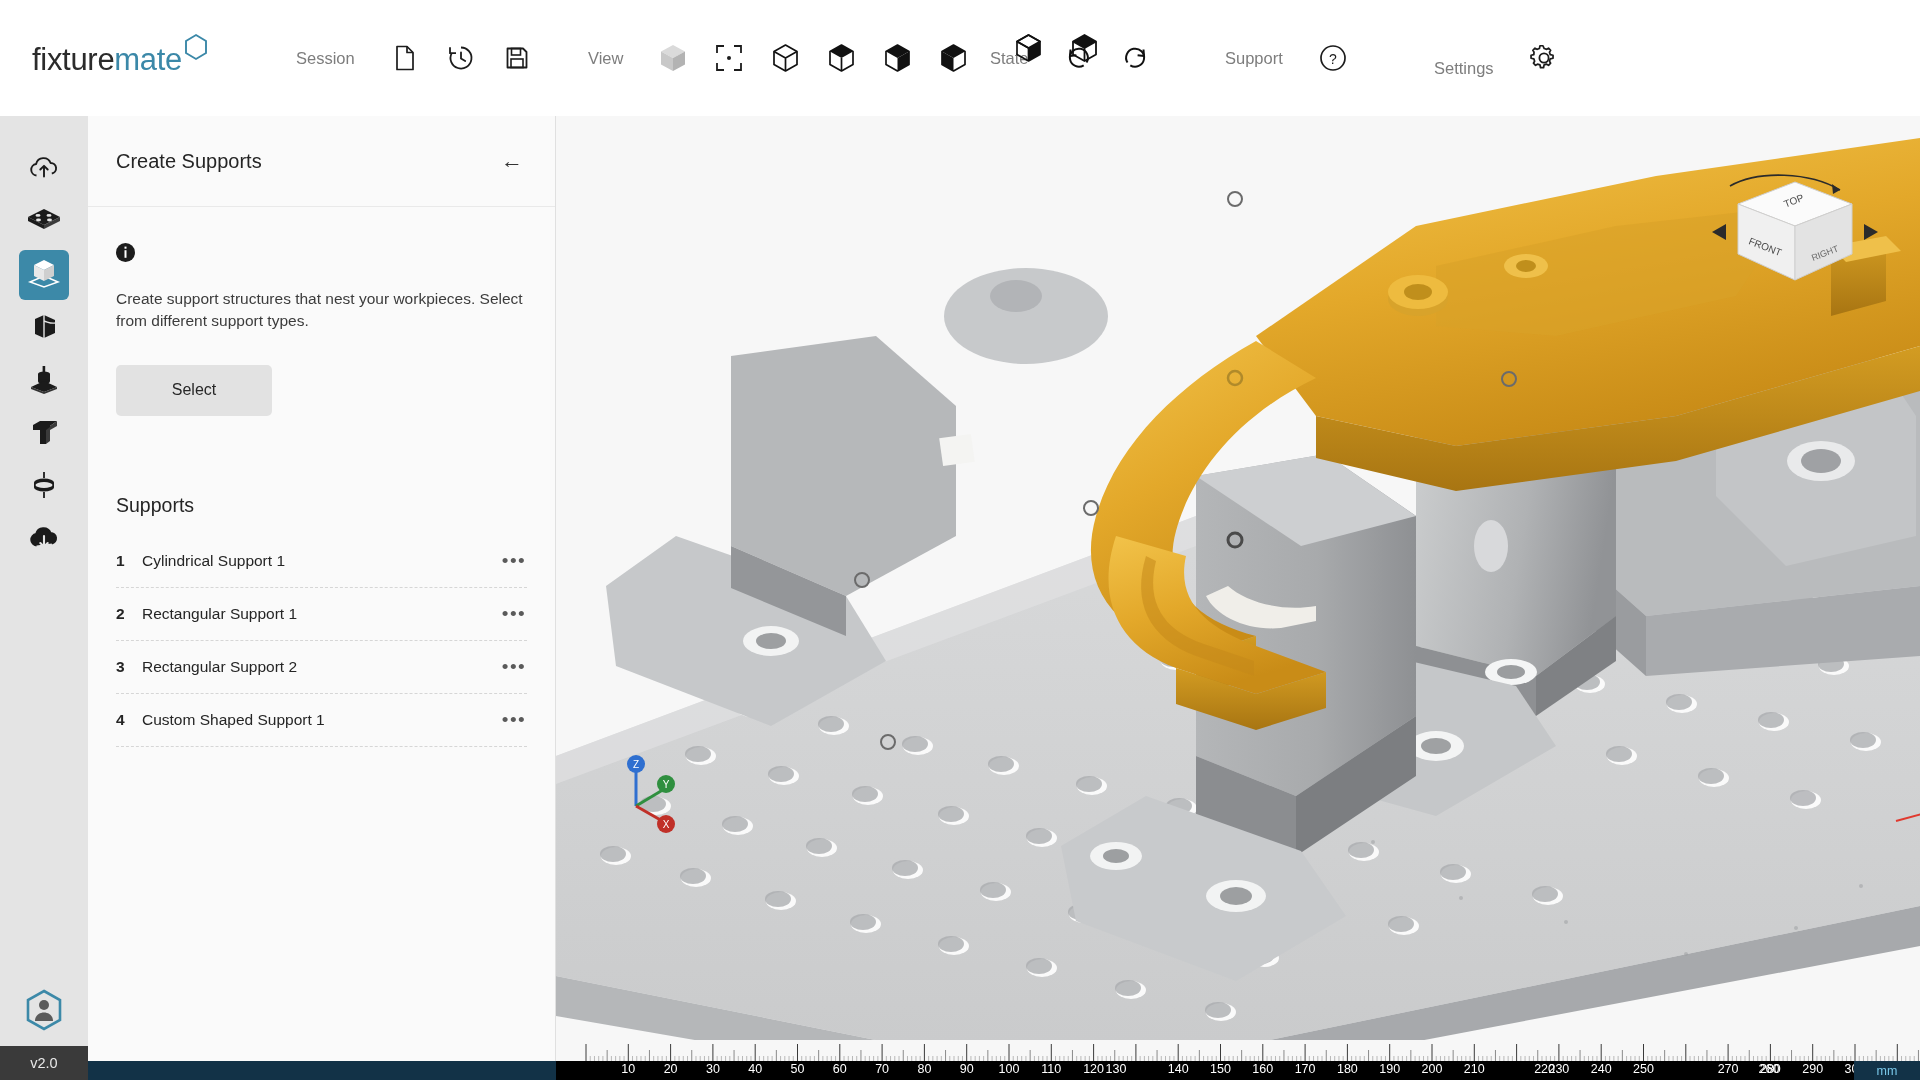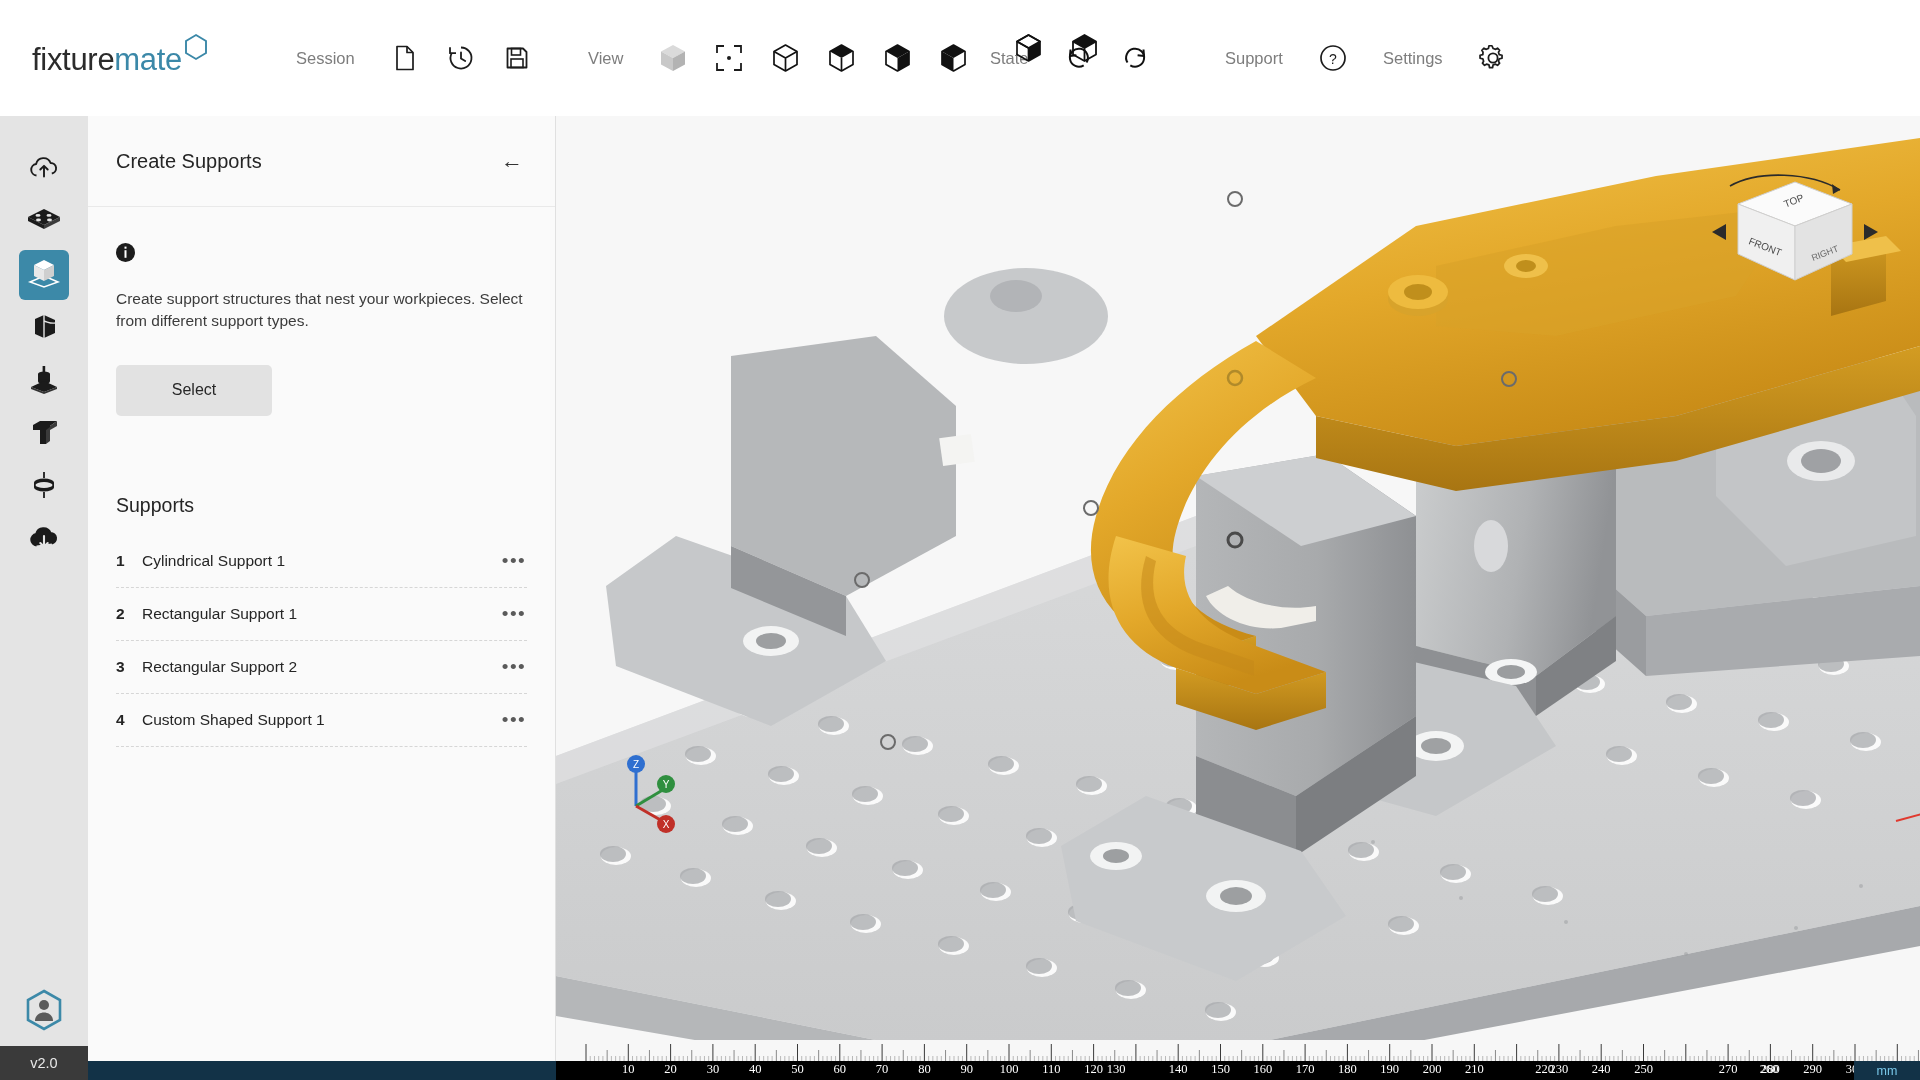--- a/index.html
+++ b/index.html
@@ -37,21 +37,21 @@
   }
   .hicon {
     width: 40px; height: 40px; margin: 0 8px;
     display: flex; align-items: center; justify-content: center;
     cursor: pointer;
   }
   .g-session  { position: absolute; left: 296px; }
   .g-view     { position: absolute; left: 588px; }
   .g-state    { position: absolute; left: 990px; }
   .g-support  { position: absolute; left: 1225px; }
-  .g-settings { position: absolute; left: 1383px; }
+  .g-settings { position: absolute; left: 1434px; align-items: flex-end; }
 
   
   .rail {
     position: absolute; left: 0; top: 116px; width: 88px; height: 964px;
     background: #e4e4e4;
     display: flex; flex-direction: column; align-items: center;
     z-index: 30;
   }
   .rail-top { padding-top: 28px; display: flex; flex-direction: column; align-items: center; }
   .rail-btn {
@@ -133,21 +133,21 @@
   .ruler-ticks {
     position: absolute; left: 0; top: 0; width: 1364px; height: 21px;
     background: #f7f7f7;
   }
   .ruler-nums {
     position: absolute; left: 0; bottom: 0; width: 1364px; height: 19px;
     background: #000000;
   }
   .rnum {
     position: absolute; top: 1px; color: #ffffff; font-size: 12.5px;
-    transform: translateX(-50%); font-family: Liberation Serif, serif;
+    transform: translateX(-50%); font-family: Liberation Sans, sans-serif;
   }
   .mm-badge {
     position: absolute; right: 0; bottom: 0; width: 66px; height: 19px;
     background: #123247; color: #79c7e8; font-size: 12.5px;
     display: flex; align-items: center; justify-content: center;
   }
   .ruler-left-fill {
     position: absolute; left: 0; bottom: 0; width: 556px; height: 19px;
     background: #123247; z-index: 26;
   }

